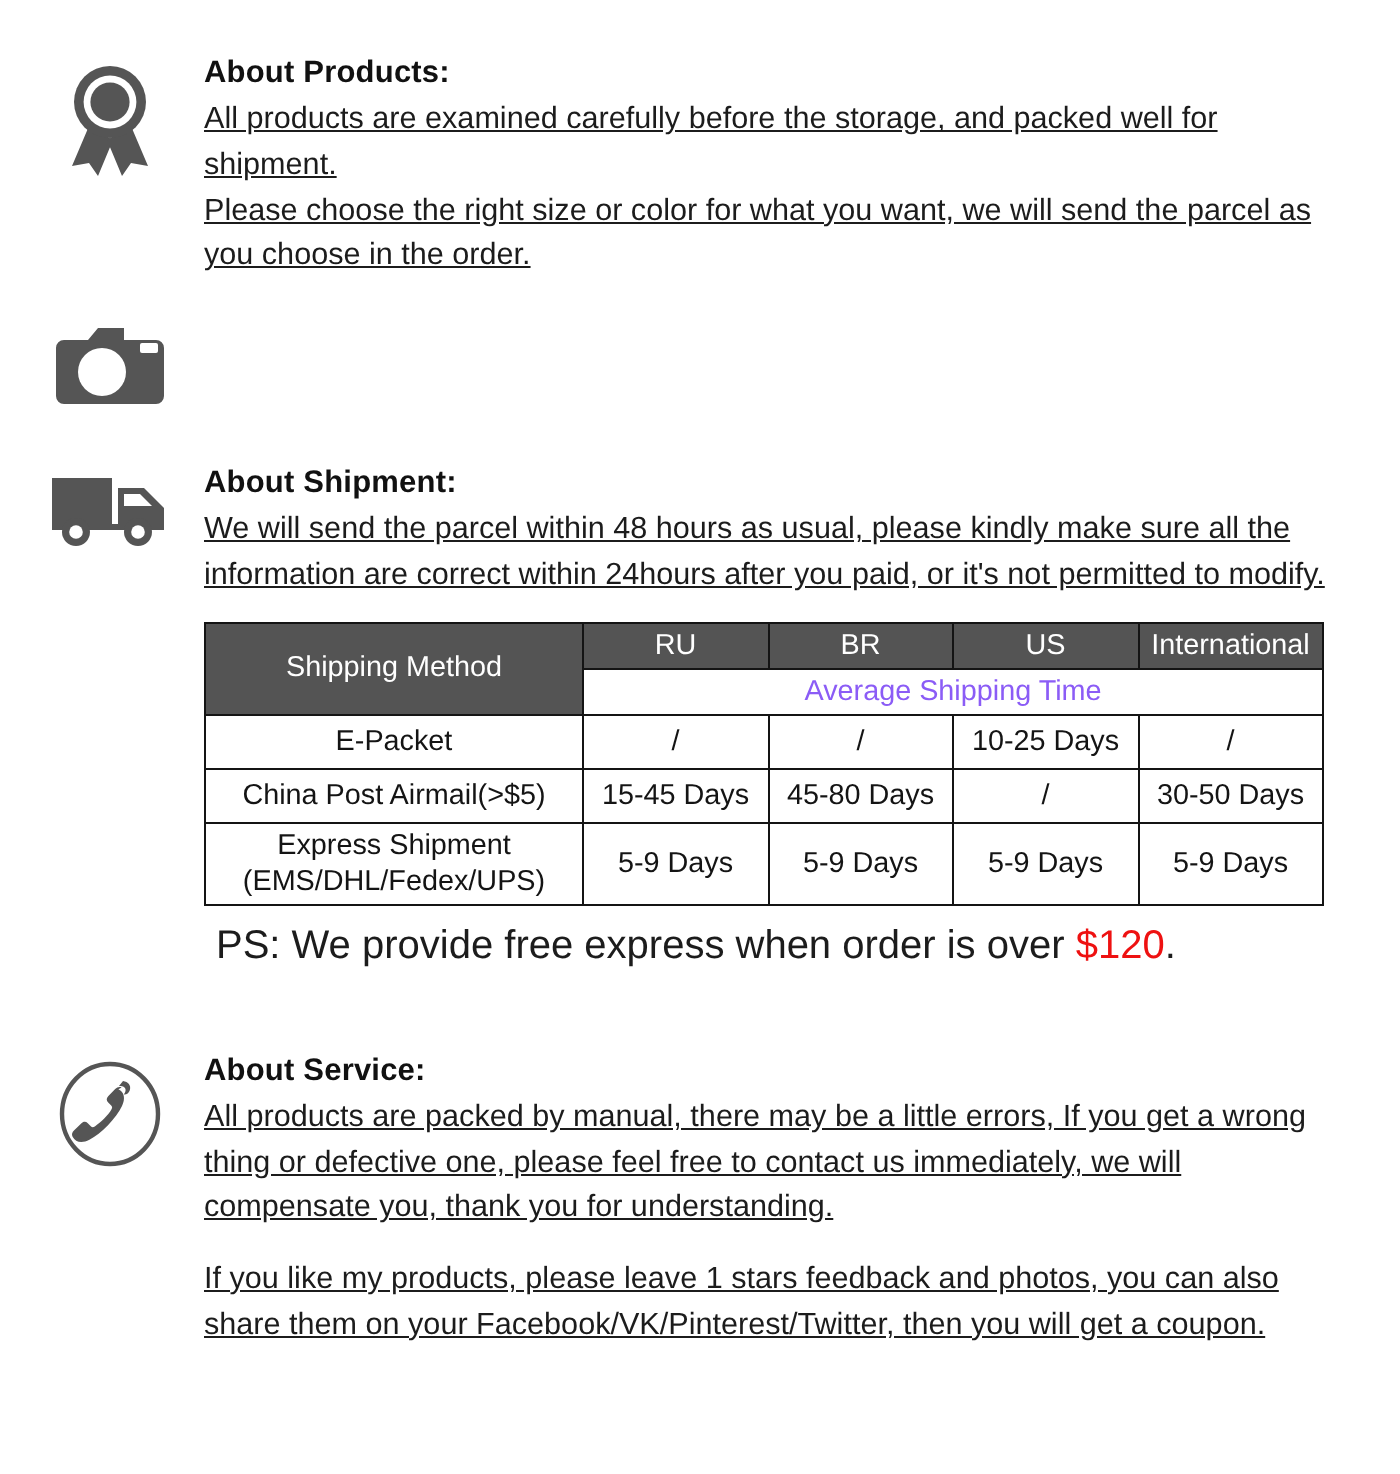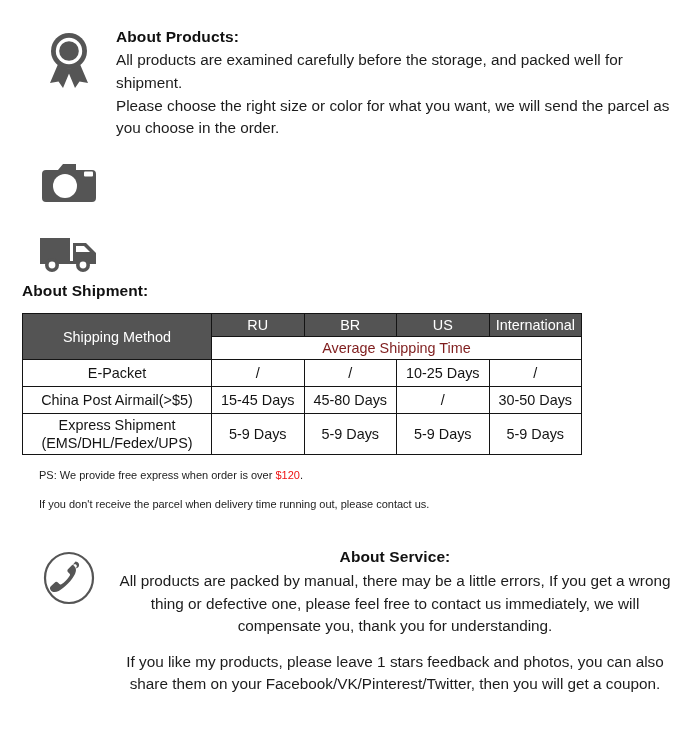--- a/index.html
+++ b/index.html
@@ -13,21 +13,21 @@
     font-family: "Liberation Sans", sans-serif;
     color: #1a1a1a;
     position: relative;
     overflow: hidden;
   }
   .page {
     width: 700px;
     height: 702px;
     position: relative;
     box-sizing: border-box;
-    padding: 26px 22px 10px 22px;
+    padding: 26px 22px 10px 8px;
   }
 
   
   .section {
     display: flex;
     align-items: flex-start;
     margin-bottom: 6px;
   }
   .icon-col {
     width: 94px;
@@ -46,20 +46,21 @@
     color: #111111;
     line-height: 1.45;
     margin: 0 0 1px 0;
     letter-spacing: 0.1px;
   }
   .sec-text {
     font-size: 15.3px;
     line-height: 1.48;
     color: #1c1c1c;
     margin: 0;
+    text-decoration: underline;
   }
   .sec-text.gap {
     margin-top: 13px;
   }
 
   
   .icon {
     display: block;
   }
 
@@ -82,39 +83,39 @@
   }
   .ship-table .hdr-dark {
     background: #545454;
     color: #ffffff;
   }
   .ship-table .method-col {
     width: 184px;
   }
   .ship-table .avg-row td {
     background: #ffffff;
-    color: #7f1d1d;
+    color: #8b5cf6;
     text-align: center;
   }
   .row-tall td {
     height: 36px;
   }
   .row-norm td {
     height: 22px;
   }
   .hdr-h {
     height: 22px;
   }
 
   
   .ps-note {
-    font-size: 11px;
+    font-size: 20px;
     line-height: 1.5;
     color: #1c1c1c;
-    margin: 12px;
+    margin: 1px;
     padding-left: 5px;
   }
   .accent-red {
     color: #ee1111;
   }
 </style>
 </head>
 <body>
 
 <div class="page">
@@ -147,37 +148,38 @@
           <path fill="#555555" d="M6 10 h12 l5 -6 h13 v6 h16 a4 4 0 0 1 4 4 v24 a4 4 0 0 1 -4 4 H6 a4 4 0 0 1 -4 -4 V14 a4 4 0 0 1 4 -4 z"></path>
           <rect x="44" y="11.5" width="9" height="5" rx="1" fill="#ffffff"></rect>
           <circle cx="25" cy="26" r="12" fill="#ffffff"></circle>
         </svg>
       </span>
     </div>
     <div class="body-col">
     </div>
   </div>
 
-  <div class="section" style="margin-top:20px;flex-direction:column;">
+  <div class="section" style="margin-top:20px;">
     <div class="icon-col">
       <span class="icon">
         <svg width="62" height="42" viewBox="0 0 62 42" aria-hidden="true">
           <rect x="2" y="4" width="30" height="23" fill="#555555"></rect>
           <path fill="#555555" d="M35 9 h13 l10 10 v8 H35 z"></path>
           <path fill="#ffffff" d="M38 12 h8 l6 6 h-14 z"></path>
           <rect x="2" y="27" width="56" height="3" fill="#555555"></rect>
           <circle cx="14" cy="31" r="7" fill="#555555"></circle>
           <circle cx="14" cy="31" r="3.4" fill="#ffffff"></circle>
           <circle cx="45" cy="31" r="7" fill="#555555"></circle>
           <circle cx="45" cy="31" r="3.4" fill="#ffffff"></circle>
         </svg>
       </span>
     </div>
     <div class="body-col">
       <p class="sec-title">About Shipment:</p>
+      <p class="sec-text">We will send the parcel within 48 hours as usual, please kindly make sure all the information are correct within 24hours after you paid, or it's not permitted to modify.</p>
 
       <table class="ship-table">
         <tbody>
           <tr class="hdr-h">
             <td class="hdr-dark method-col" rowspan="2">Shipping Method</td>
             <td class="hdr-dark">RU</td>
             <td class="hdr-dark">BR</td>
             <td class="hdr-dark">US</td>
             <td class="hdr-dark">International</td>
           </tr>
@@ -210,25 +212,24 @@
             <td>5-9 Days</td>
             <td>5-9 Days</td>
             <td>5-9 Days</td>
           </tr>
         </tbody>
       </table>
 
       <p class="ps-note">
         <span>PS: We provide free express when order is over </span><span class="accent-red">$120</span><span>.</span>
       </p>
-      <p class="ps-note">If you don't receive the parcel when delivery time running out, please contact us.</p>
-    </div>
-  </div>
-
-  <div class="section" style="margin-top:22px;text-align:center;">
+    </div>
+  </div>
+
+  <div class="section" style="margin-top:36px;">
     <div class="icon-col">
       <span class="icon">
         <svg width="54" height="56" viewBox="0 0 54 56" aria-hidden="true">
           <ellipse cx="27" cy="28" rx="24" ry="25" fill="none" stroke="#555555" stroke-width="2.2"></ellipse>
           <path fill="#555555" d="M33.5 11.5 c2.6 0.4 4.2 2.2 3.4 4.6 c-0.5 1.5 -1.9 2.4 -3 2.1 c0.9 -1.1 1.2 -2.3 0.6 -3.2 c-0.6 -0.9 -1.9 -1.2 -3.1 -0.9 z"></path>
           <path fill="#555555" d="M31.2 15.6 c3 1.4 3.6 4.7 1.8 8.4 c-1.5 3.1 -3.9 6.4 -7 9.6 c-3.1 3.2 -6.3 5.7 -9.3 7.3 c-3.6 1.9 -6.9 1.4 -8.4 -1.5 c-0.6 -1.2 -0.3 -2.2 0.8 -3.3 l3.5 -3.4 c1.1 -1.1 2.3 -1.1 3.3 -0.1 l1.5 1.5 c0.6 0.6 1.2 0.6 2 0.1 c1.4 -0.9 3 -2.2 4.6 -3.8 c1.6 -1.6 2.9 -3.2 3.7 -4.6 c0.5 -0.8 0.5 -1.4 -0.1 -2 l-1.5 -1.5 c-1 -1 -1 -2.2 0.1 -3.3 l3.4 -3.5 c1 -1 2 -1.3 3.2 -0.8 z"></path>
         </svg>
       </span>
     </div>
     <div class="body-col">

